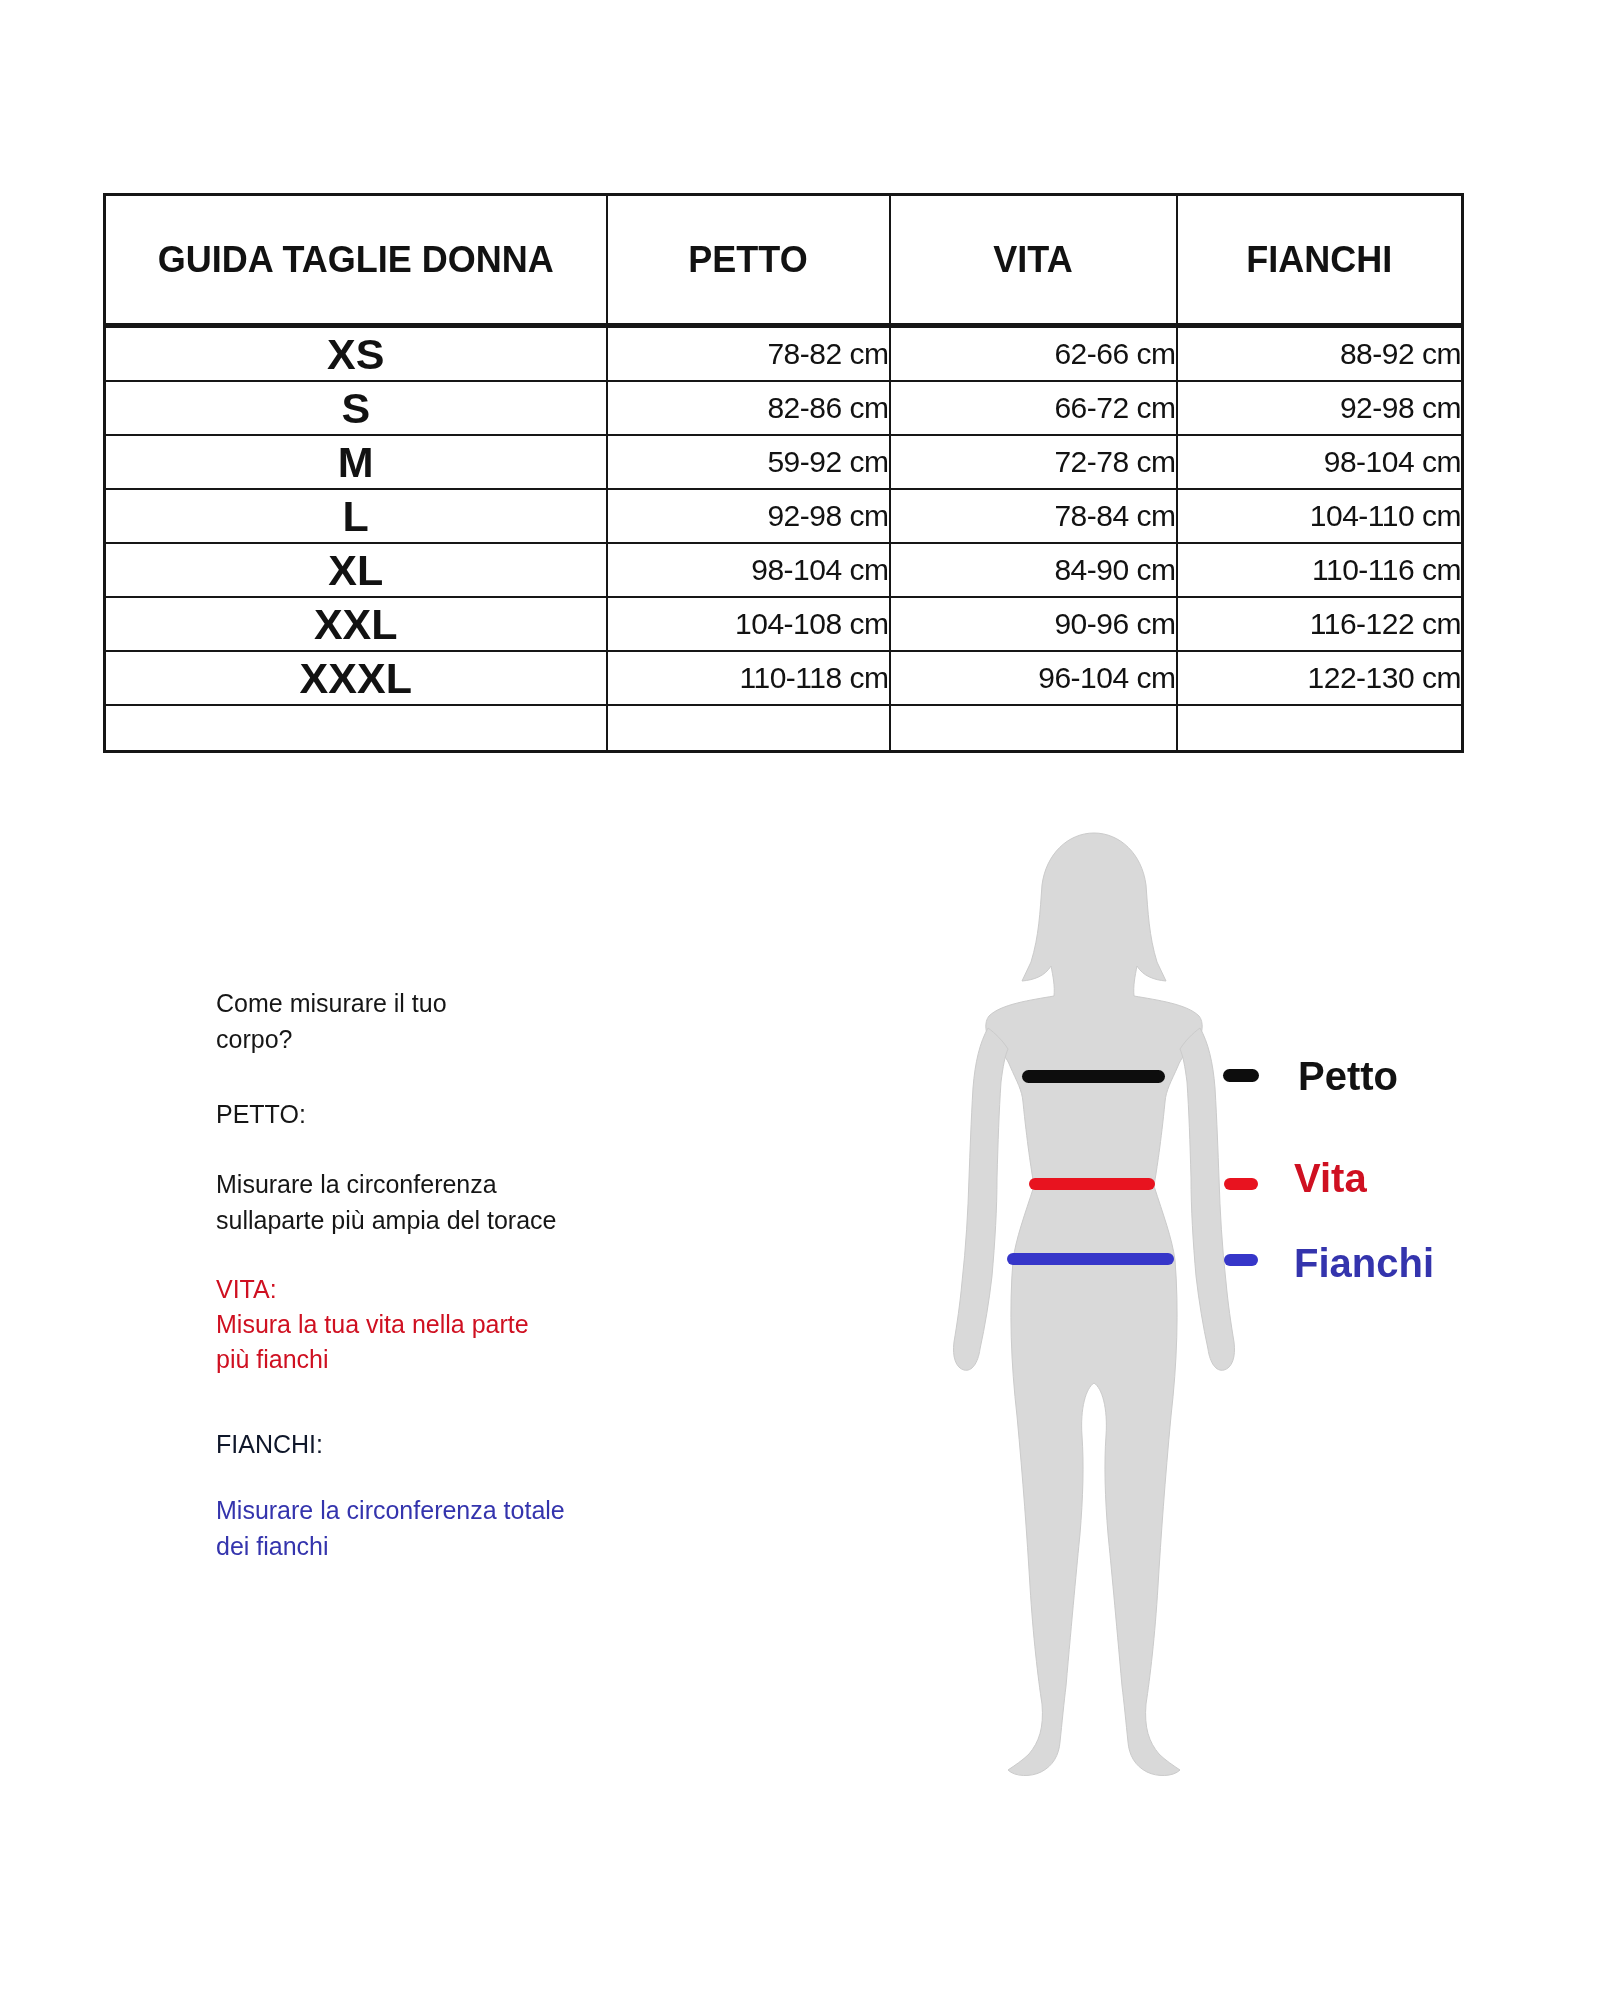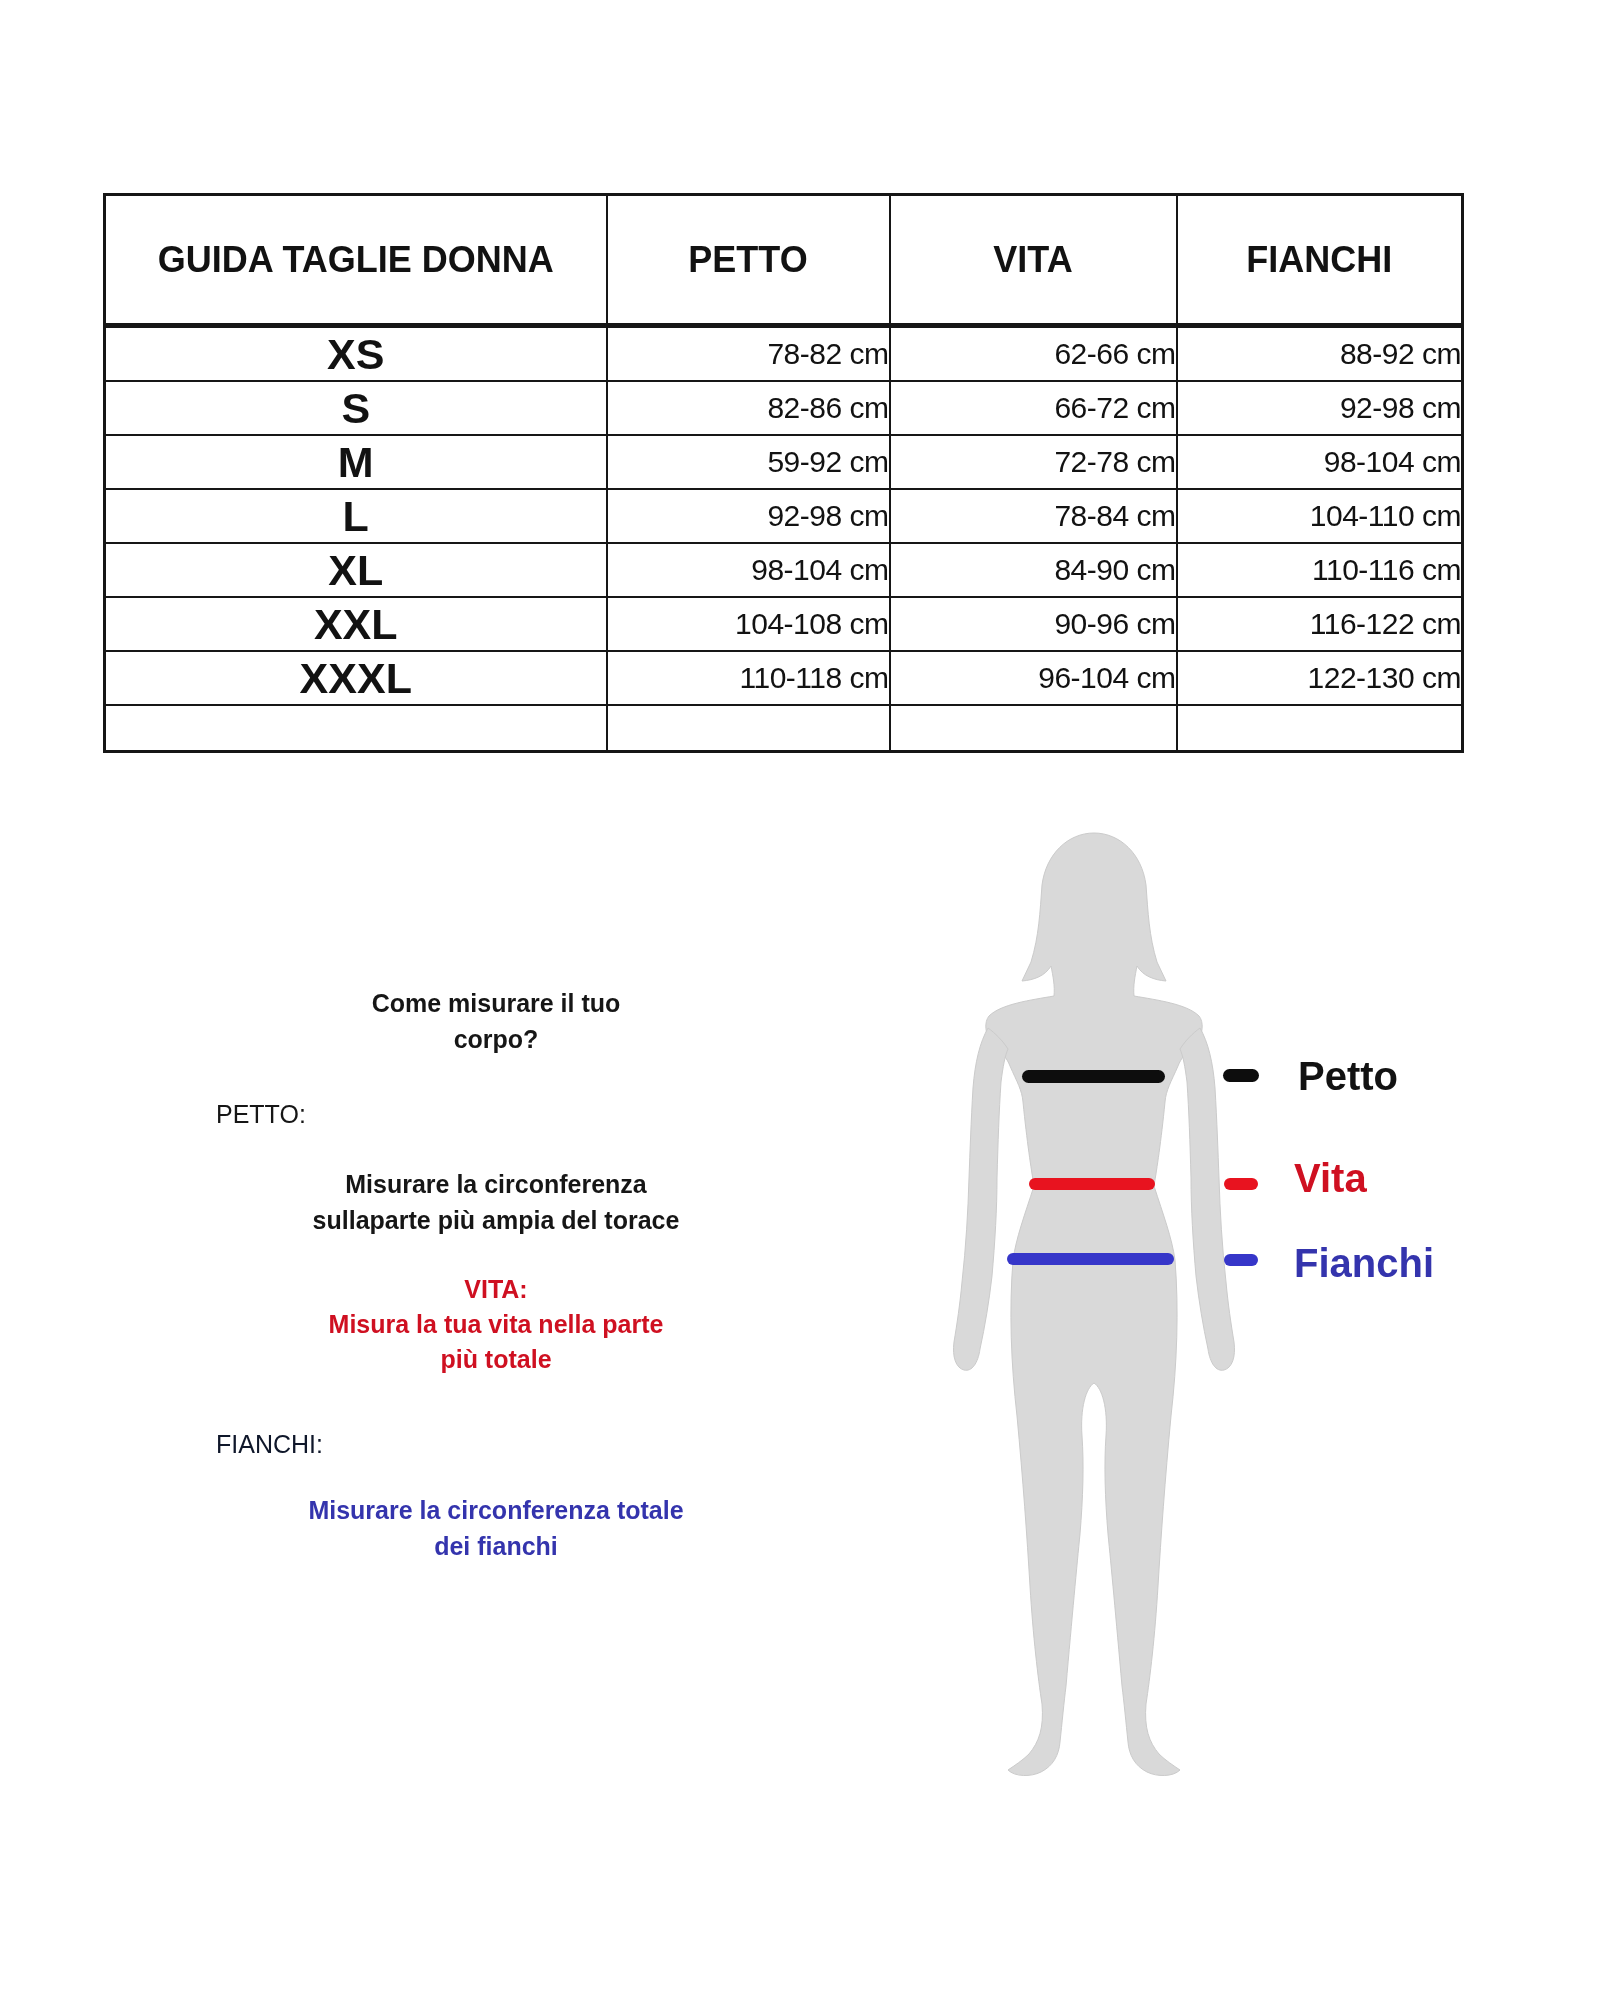--- a/index.html
+++ b/index.html
@@ -16,21 +16,21 @@
               border-bottom:5px solid #161616;letter-spacing:0px;}
   .size-table tbody td{height:52px;font-size:30px;letter-spacing:-0.5px;
               padding-left:12px;text-align:right;vertical-align:middle;}
   .size-table tbody td.size-cell{font-weight:bold;font-size:43px;text-align:center;
               padding-left:0;letter-spacing:0;}
   .size-table tbody tr.empty-row td{height:44px;}
 
   
   .howto{position:absolute;left:216px;top:985px;width:560px;color:#161616;}
   .howto p{margin:0;font-size:25px;line-height:36px;}
-  .howto .t-bold{font-weight:bold;text-align:center;}
+  .howto .t-bold{font-weight:normal;}
   .howto .m1{margin-top:39px;}
   .howto .m2{margin-top:34px;}
   .howto .m3{margin-top:34px;line-height:35px;}
   .howto .m4{margin-top:49px;}
   .howto .m5{margin-top:30px;}
 
   
   .figure-wrap{position:absolute;left:935px;top:830px;width:320px;height:950px;}
   .mline{position:absolute;}
   .r7{border-radius:7px;} .r6{border-radius:6px;}
@@ -114,21 +114,21 @@
         <td></td>
         <td></td>
       </tr>
     </tbody>
   </table>
 
   <div class="howto">
     <p class="t-bold"><span>Come misurare il tuo</span><br><span>corpo?</span></p>
     <p class="m1">PETTO:</p>
     <p class="m2 t-bold"><span>Misurare la circonferenza</span><br><span>sullaparte più ampia del torace</span></p>
-    <p class="m3 t-bold" style="color: rgb(207, 16, 33);"><span>VITA:</span><br><span>Misura la tua vita nella parte</span><br><span>più totale</span></p>
+    <p class="m3 t-bold" style="color: rgb(207, 16, 33);"><span>VITA:</span><br><span>Misura la tua vita nella parte</span><br><span>più fianchi</span></p>
     <p class="m4" style="color: #0f172a;">FIANCHI:</p>
     <p class="m5 t-bold" style="color: rgb(52, 52, 173);"><span>Misurare la circonferenza totale</span><br><span>dei fianchi</span></p>
   </div>
 
   <div class="figure-wrap">
     <svg width="320" height="950" viewBox="0 0 320 950" xmlns="http://www.w3.org/2000/svg">
 
       <path d="M159,3
            C185,3 207,24 211,55
            C213,82 214,106 222,132

